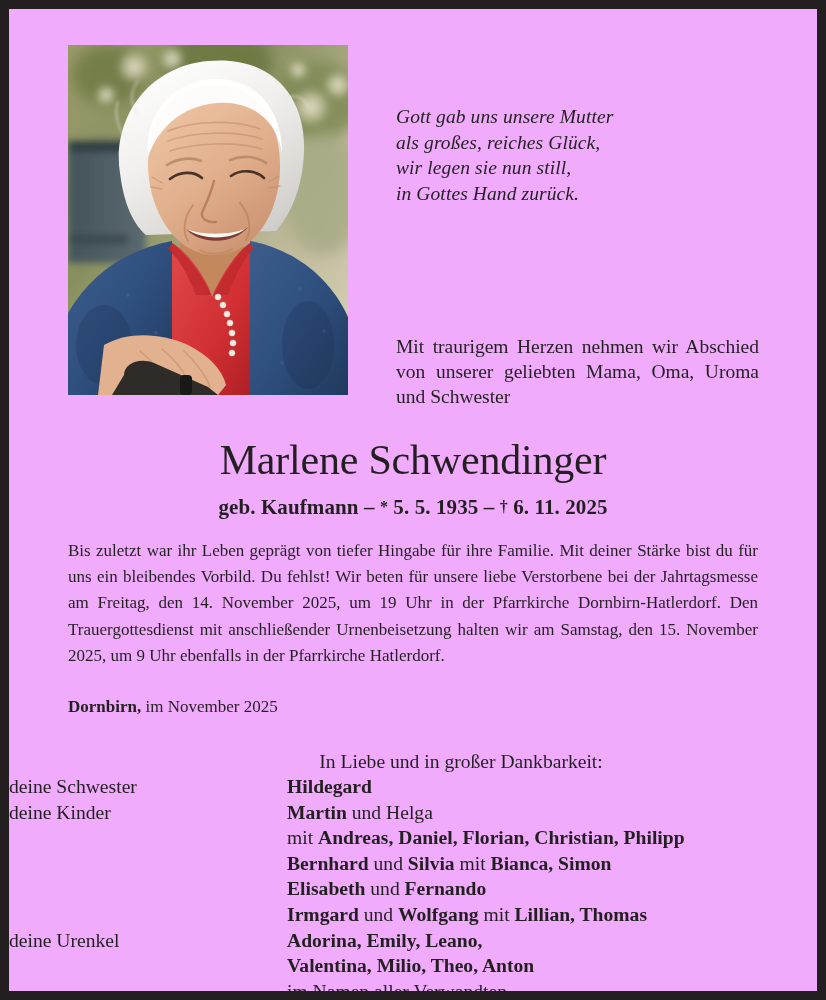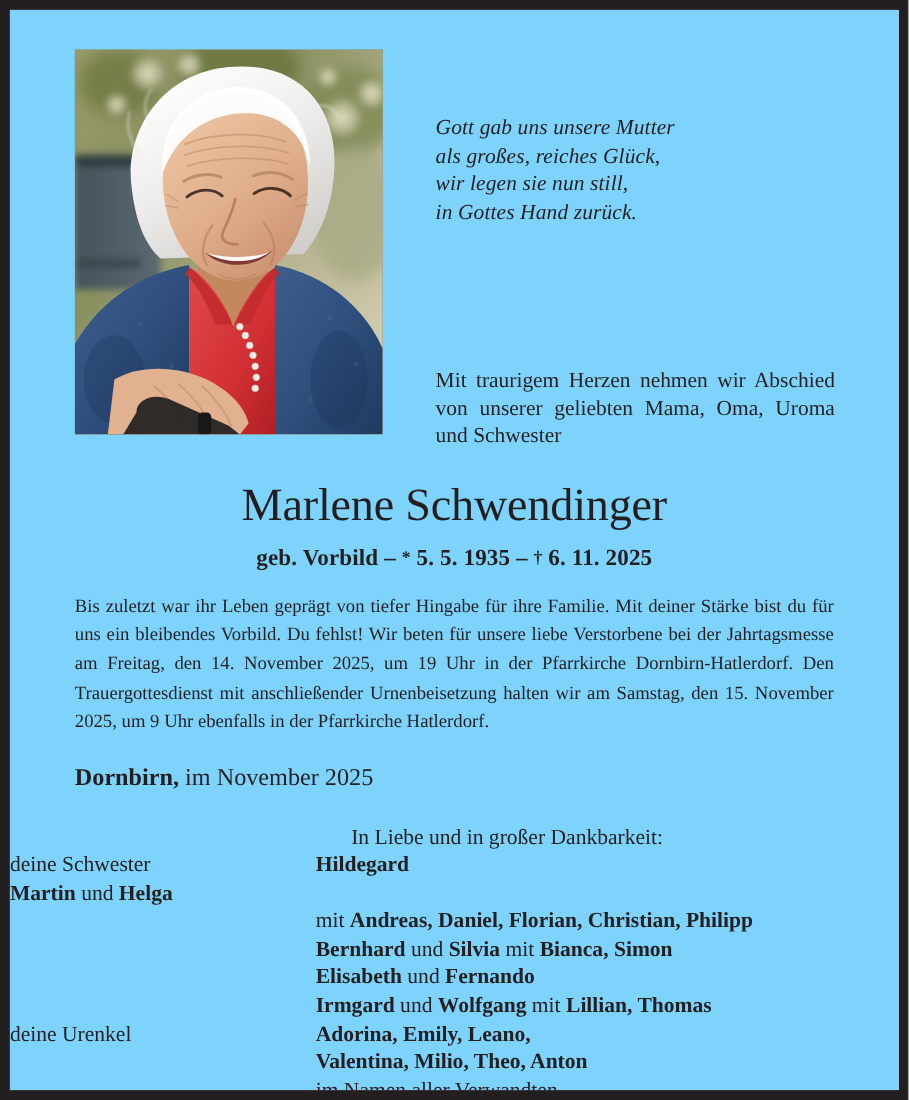--- a/index.html
+++ b/index.html
@@ -19,21 +19,21 @@
     box-sizing: border-box;
     background: #ffffff;
     border: 9px solid #231f20;
     overflow: hidden;
   }
 
   .inner {
     position: relative;
     width: 100%;
     height: 100%;
-    background: #7dd3fc;
+    background: #f0abfc;
   }
 
   
   .photo {
     position: absolute;
     left: 59px;
     top: 36px;
     width: 280px;
     height: 350px;
     overflow: hidden;
@@ -107,21 +107,21 @@
     color: #231f20;
     text-align: justify;
     text-align-last: left;
   }
 
   
   .placeline {
     position: absolute;
     left: 59px;
     top: 685px;
-    font-size: 22px;
+    font-size: 17px;
     line-height: 26px;
     color: #231f20;
   }
   .placeline b { font-weight: bold; }
 
   
   .thanks {
     position: absolute;
     left: 0;
     top: 740px;
@@ -341,39 +341,40 @@
       <div>als großes, reiches Glück,</div>
       <div>wir legen sie nun still,</div>
       <div>in Gottes Hand zurück.</div>
     </div>
 
     <div class="farewell">Mit traurigem Herzen nehmen wir Abschied von unserer geliebten Mama, Oma, Uroma und Schwester</div>
 
     <div class="name">Marlene Schwendinger</div>
 
     <div class="dates">
-      <span>geb. Vorbild</span><span>&nbsp;–&nbsp;</span><span class="sym">*</span>&nbsp;<span>5. 5. 1935</span><span>&nbsp;–&nbsp;</span><span class="sym">†</span>&nbsp;<span>6. 11. 2025</span>
+      <span>geb. Kaufmann</span><span>&nbsp;–&nbsp;</span><span class="sym">*</span>&nbsp;<span>5. 5. 1935</span><span>&nbsp;–&nbsp;</span><span class="sym">†</span>&nbsp;<span>6. 11. 2025</span>
     </div>
 
     <div class="body-text">Bis zuletzt war ihr Leben geprägt von tiefer Hingabe für ihre Familie. Mit deiner Stärke bist du für uns ein bleibendes Vorbild. Du fehlst! Wir beten für unsere liebe Verstorbene bei der Jahrtagsmesse am Freitag, den 14. November 2025, um 19 Uhr in der Pfarrkirche Dornbirn-Hatlerdorf. Den Trauergottesdienst mit anschließender Urnenbeisetzung halten wir am Samstag, den 15. November 2025, um 9 Uhr ebenfalls in der Pfarrkirche Hatlerdorf.</div>
 
     <div class="placeline">
       <b>Dornbirn,</b>
       <span>im November 2025</span>
     </div>
 
     <div class="thanks">In Liebe und in großer Dankbarkeit:</div>
 
     <div class="family">
       <div class="frow">
         <div class="fprefix">deine Schwester</div>
         <div class="fnames"><span style="font-weight: 700;">Hildegard</span></div>
       </div>
       <div class="frow">
-        <div class="fnames"><span style="font-weight: 700;">Martin</span><span style="font-weight: 400;"> und </span><span style="font-weight: 700;">Helga</span></div>
+        <div class="fprefix">deine Kinder</div>
+        <div class="fnames"><span style="font-weight: 700;">Martin</span><span style="font-weight: 400;"> und </span><span style="font-weight: 400;">Helga</span></div>
       </div>
       <div class="frow">
         <div class="fprefix"></div>
         <div class="fnames"><span style="font-weight: 400;">mit </span><span style="font-weight: 700;">Andreas, Daniel, Florian, Christian, Philipp</span></div>
       </div>
       <div class="frow">
         <div class="fprefix"></div>
         <div class="fnames"><span style="font-weight: 700;">Bernhard</span><span style="font-weight: 400;"> und </span><span style="font-weight: 700;">Silvia</span><span style="font-weight: 400;"> mit </span><span style="font-weight: 700;">Bianca, Simon</span></div>
       </div>
       <div class="frow">

